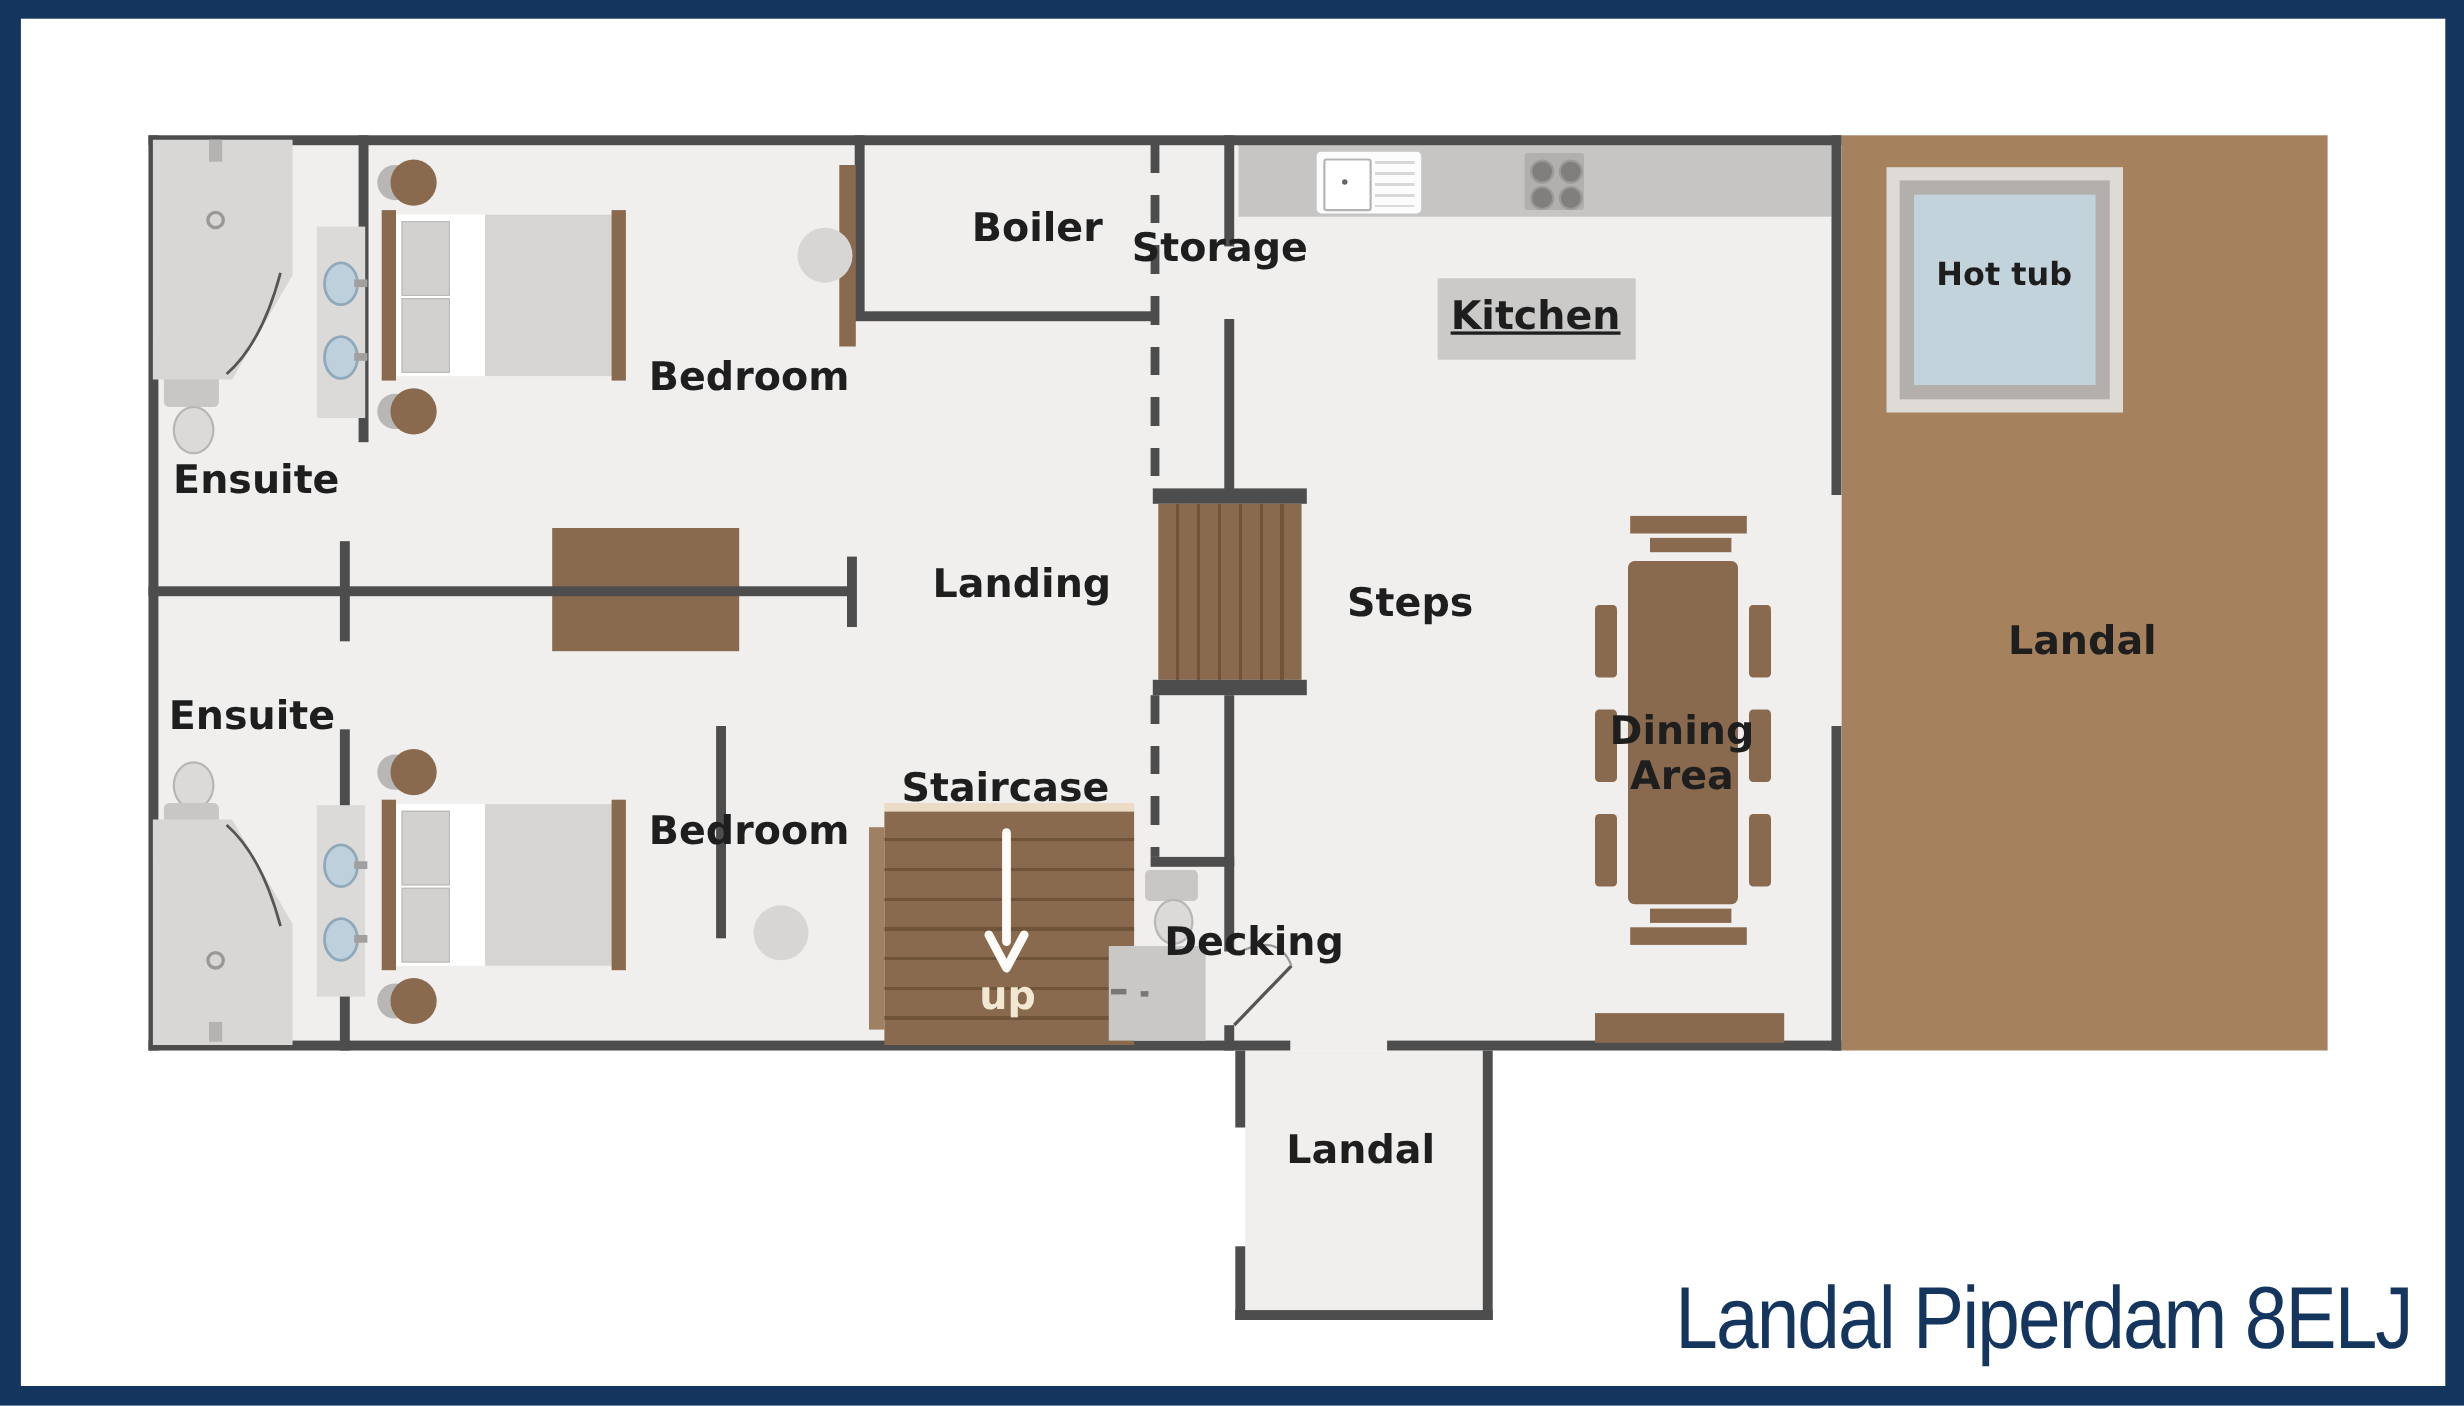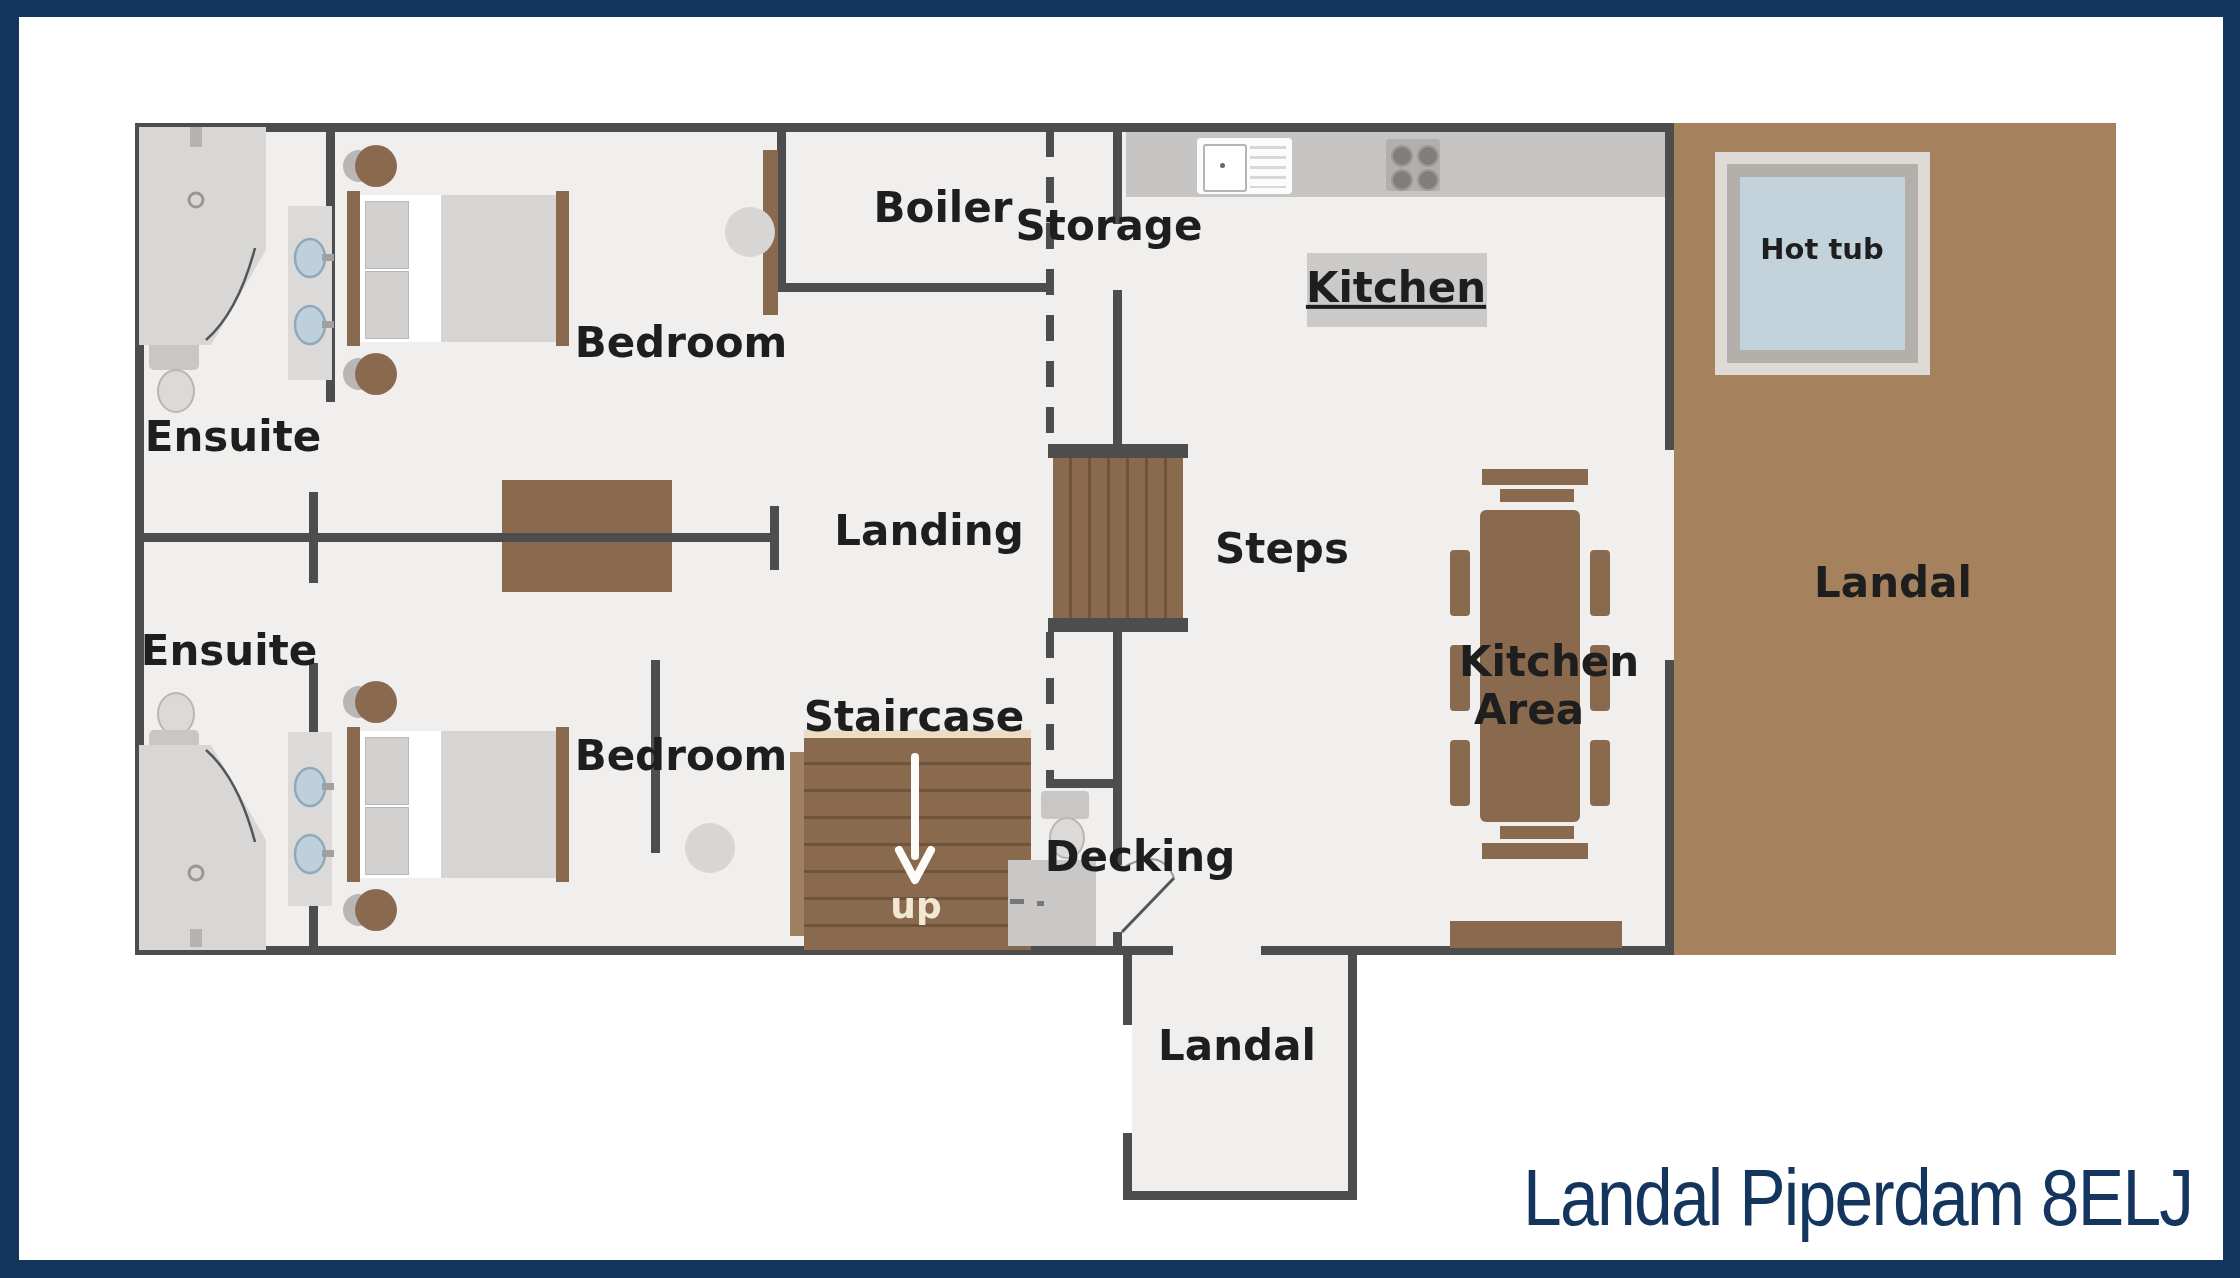--- a/index.html
+++ b/index.html
@@ -4,21 +4,21 @@
 <style>
   html,body{margin:0;padding:0;background:#ffffff;}
   .canvas{position:relative;width:2240px;height:1278px;overflow:hidden;font-family:"DejaVu Sans",sans-serif;}
   .frame{position:absolute;inset:0;background:#14355e;}
   .paper{position:absolute;left:19px;top:17px;right:17px;bottom:18px;background:#ffffff;}
   .abs{position:absolute;}
   .wall{position:absolute;background:#4d4d4d;}
   .dash-v{position:absolute;background:repeating-linear-gradient(to bottom,#4d4d4d 0 26px,transparent 26px 46px);}
   .wood{background:#8a6a4f;}
   .floor{background:#f0efee;}
-  .lbl{position:absolute;transform:translate(-50%,-50%);font-weight:bold;font-size:42px;color:#1e1e1e;white-space:nowrap;text-align:center;line-height:1.15;}
+  .lbl{position:absolute;transform:translate(-50%,-50%);font-weight:bold;font-size:36px;color:#1e1e1e;white-space:nowrap;text-align:center;line-height:1.15;}
   .lbl.small{font-size:29px;}
   .lbl.cream{color:#f2e7d3;font-size:36px;}
   .lbl.wrap{white-space:normal;width:140px;}
   .steps-tread{background-color:#8a6a4f;background-image:repeating-linear-gradient(to right,transparent 0 16px,#6f5439 16px 19px);}
   .stair-tread{background-color:#8a6a4f;background-image:repeating-linear-gradient(to bottom,transparent 0 24px,#6f5439 24px 27px);}
   .circle{position:absolute;border-radius:50%;}
   .title{position:absolute;right:48px;top:1152px;font-family:"Liberation Sans",sans-serif;font-size:80px;color:#14355e;letter-spacing:-2px;transform:scaleX(0.87);transform-origin:right center;white-space:nowrap;}
   svg{position:absolute;left:0;top:0;pointer-events:none;}
 </style>
 </head>
@@ -179,16 +179,16 @@
   <div class="lbl" style="left:1282px;top:549px;">Steps</div>
   <div class="lbl" style="left:1396px;top:288px;text-decoration:underline;">Kitchen</div>
   <div class="lbl small" style="left:1822px;top:250px;">Hot tub</div>
   <div class="lbl" style="left:1893px;top:583px;">Landal</div>
   <div class="lbl" style="left:229px;top:651px;">Ensuite</div>
   <div class="lbl" style="left:681px;top:756px;">Bedroom</div>
   <div class="lbl" style="left:914px;top:717px;">Staircase</div>
   <div class="lbl" style="left:1140px;top:857px;">Decking</div>
   <div class="lbl cream" style="left:916px;top:906px;">up</div>
   <div class="lbl" style="left:1237px;top:1046px;">Landal</div>
-  <div class="lbl wrap" style="left:1529px;top:686px;">Kitchen Area</div>
+  <div class="lbl wrap" style="left:1529px;top:686px;">Dining Area</div>
 
   <div class="title">Landal Piperdam 8ELJ</div>
 </div>
 
 </body></html>

